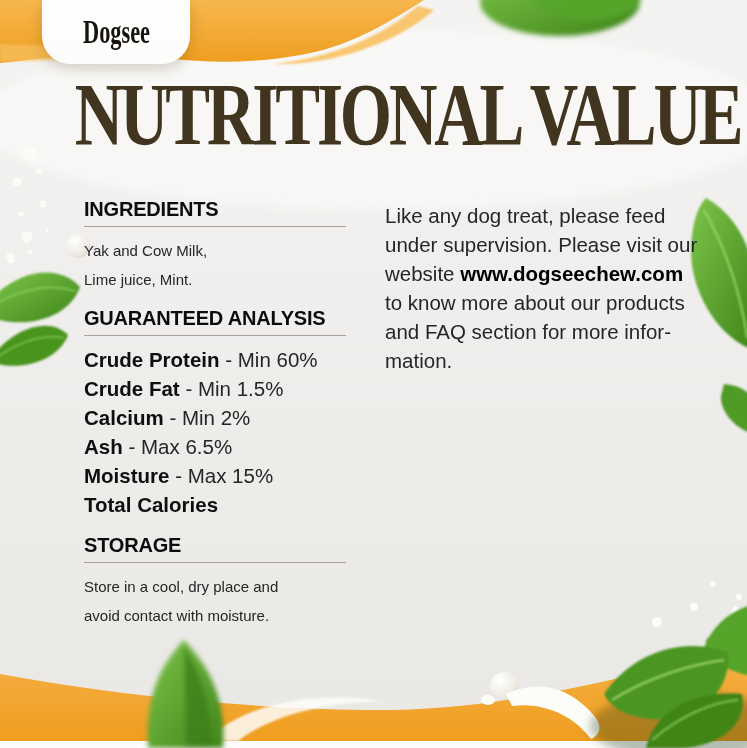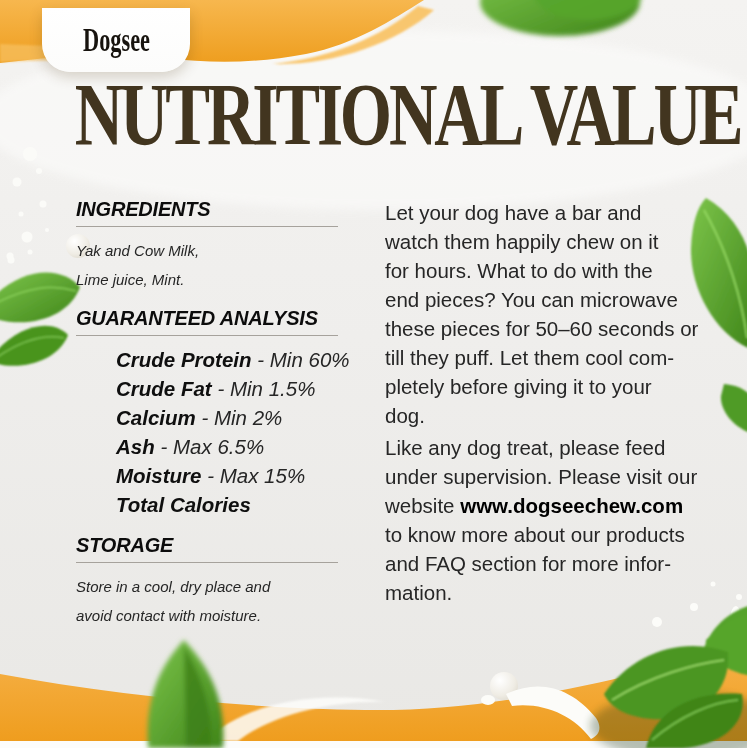--- a/index.html
+++ b/index.html
@@ -1,37 +1,37 @@
 <!DOCTYPE html>
 <html><head>
 <meta charset="utf-8">
 <style>
   html,body{margin:0;padding:0;background:#ffffff;}
   .stage{position:relative;width:747px;height:748px;overflow:hidden;
          background:linear-gradient(180deg,#f4f3f1 0%,#efeeec 45%,#e9e8e5 100%);
          font-family:"Liberation Sans",sans-serif;}
   svg.bg{position:absolute;left:0;top:0;z-index:1;}
-  .logo-tab{position:absolute;left:42px;top:8px;width:148px;height:64px;
+  .logo-tab{position:absolute;left:42px;top:0;width:148px;height:64px;
             background:linear-gradient(180deg,#ffffff,#fcfcfb);
             border-radius:0 0 28px 28px;box-shadow:0 5px 14px rgba(70,45,0,.20);
             z-index:6;display:flex;align-items:center;justify-content:center;}
   .logo-text{font-family:"Liberation Serif",serif;font-weight:700;font-size:31px;
              color:#17130e;transform:scale(.72,1.12);white-space:nowrap;}
   .title{position:absolute;top:70px;left:0;width:747px;text-align:center;z-index:3;
          font-family:"Liberation Serif",serif;font-weight:700;font-size:84px;line-height:1;
          letter-spacing:-4px;color:#42351f;transform:scale(.80,1.05);transform-origin:50% 0;
          white-space:nowrap;}
   .col{position:absolute;top:198px;z-index:4;}
-  .col-left{left:76px;width:262px;font-style:italic;}
+  .col-left{left:84px;width:262px;}
   .col-right{left:385px;width:322px;}
   .sec-h{font-size:20px;font-weight:700;letter-spacing:-.2px;color:#0c0c0c;line-height:22px;
          padding-bottom:6px;border-bottom:1px solid #a6a29c;margin-bottom:9px;}
   .body-text{font-size:15px;line-height:29px;color:#262626;white-space:pre;}
   .mb13{margin-bottom:13px;}
-  .mb15{margin-bottom:15px;margin-left:40px;}
+  .mb15{margin-bottom:15px;}
   .an-row{font-size:20.5px;line-height:29px;color:#262626;white-space:nowrap;}
   .an-label{font-weight:700;color:#0f0f0f;}
   .fg-p{font-size:20.5px;line-height:29px;color:#262626;white-space:pre;}
   .fg-p2{margin-top:3px;}
   .fg-p b{font-weight:700;color:#000000;text-align:center;}
 </style>
 </head>
 <body>
 
 <div class="stage">
@@ -163,28 +163,20 @@
       <div class="an-row"><span class="an-label">Moisture</span> <span>- Max 15%</span></div>
       <div class="an-row"><span class="an-label">Total Calories</span></div>
     </div>
 
     <div class="sec-h">STORAGE</div>
     <div class="body-text">Store in a cool, dry place and
 avoid contact with moisture.</div>
   </div>
 
   <div class="col col-right">
-    <div class="fg-p">Let your dog have a bar and
-watch them happily chew on it
-for hours. What to do with the
-end pieces? You can microwave
-these pieces for 50–60 seconds or
-till they puff. Let them cool com-
-pletely before giving it to your
-dog.</div>
     <div class="fg-p fg-p2"><span>Like any dog treat, please feed
 under supervision. Please visit our
 website </span><b>www.dogseechew.com</b><span>
 to know more about our products
 and FAQ section for more infor-
 mation.</span></div>
   </div>
 
 </div>
 

